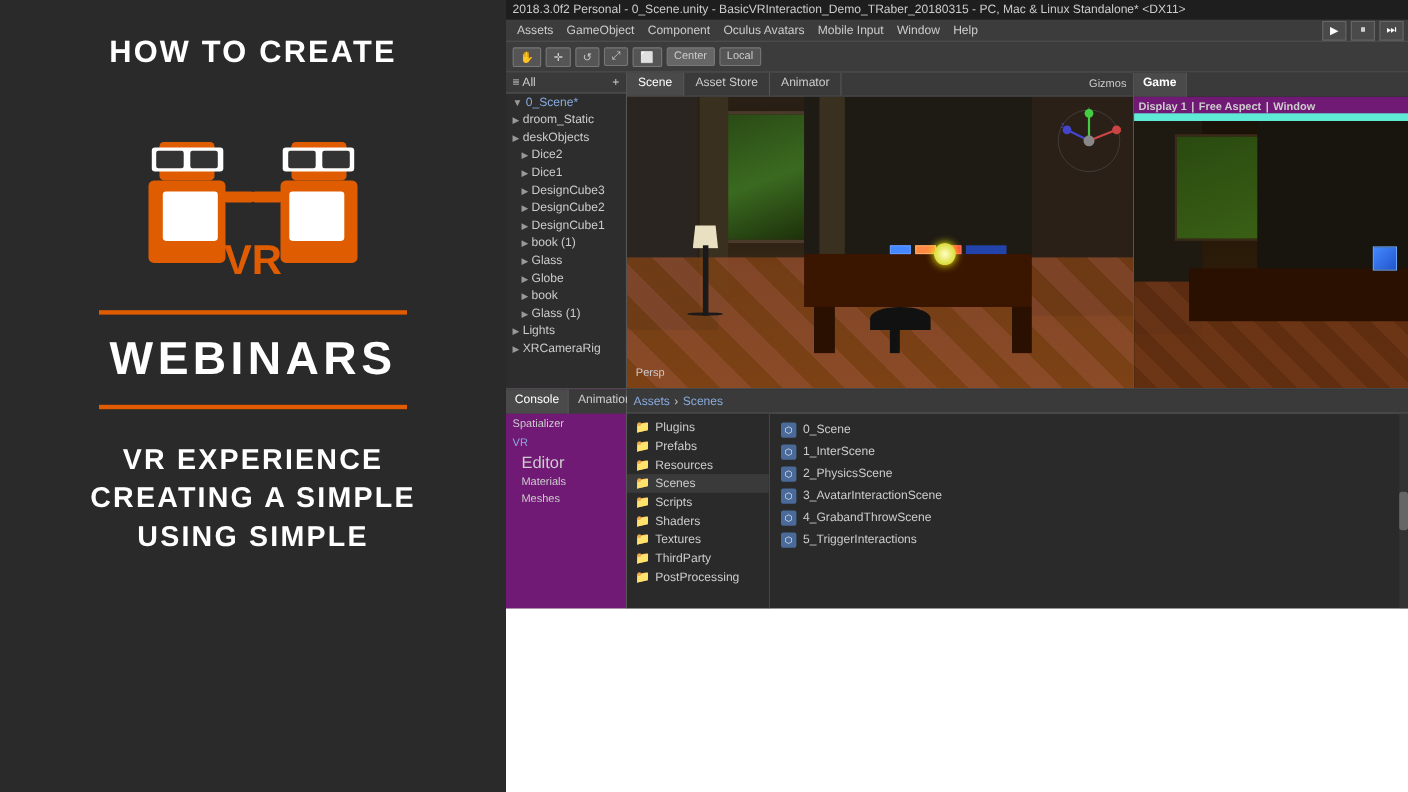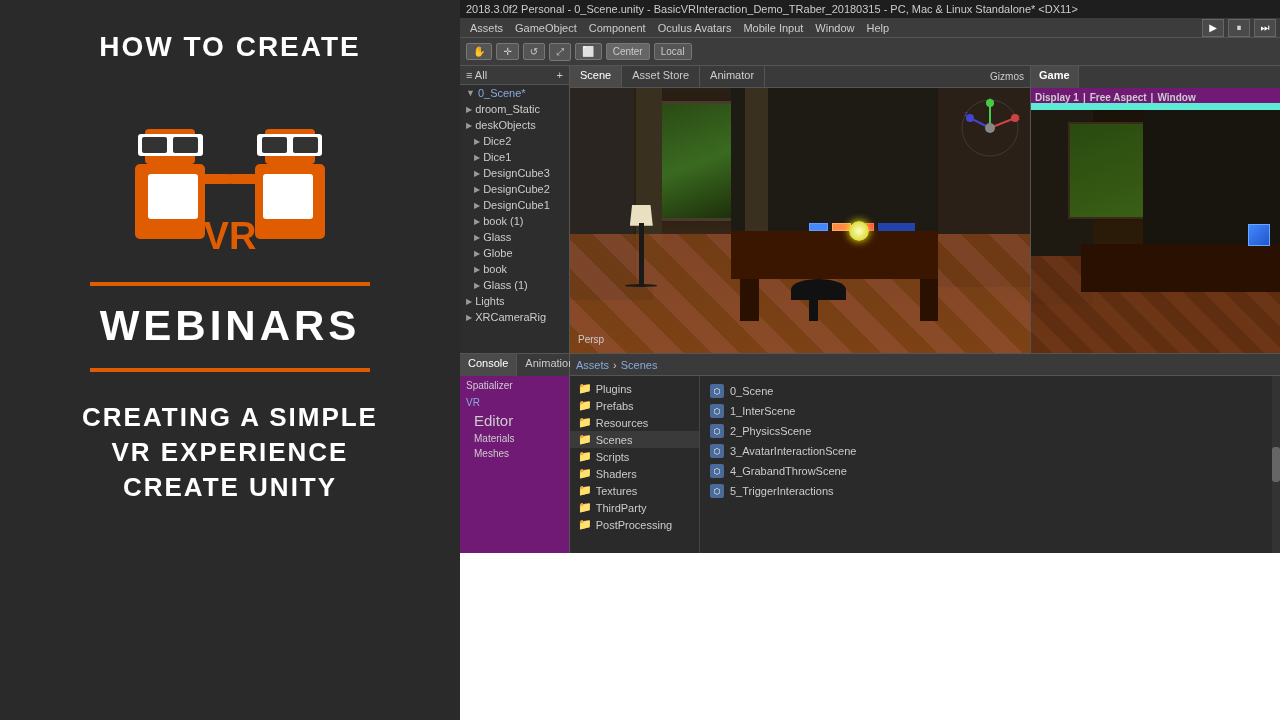--- a/index.html
+++ b/index.html
@@ -517,23 +517,23 @@
     </svg>
   </div>
 
   <div class="orange-divider"></div>
 
   <div class="webinars-text">WEBINARS</div>
 
   <div class="orange-divider2"></div>
 
   <div class="bottom-text">
+    <div>VR EXPERIENCE</div>
     <div>CREATING A SIMPLE</div>
-    <div>VR EXPERIENCE</div>
-    <div>CREATE UNITY</div>
+    <div>USING SIMPLE</div>
   </div>
 </div>
 
 <div class="right-panel">
 
   <div class="title-bar">
     <span>2018.3.0f2 Personal - 0_Scene.unity - BasicVRInteraction_Demo_TRaber_20180315 - PC, Mac &amp; Linux Standalone* &lt;DX11&gt;</span>
   </div>
 
   <div class="menu-bar">

